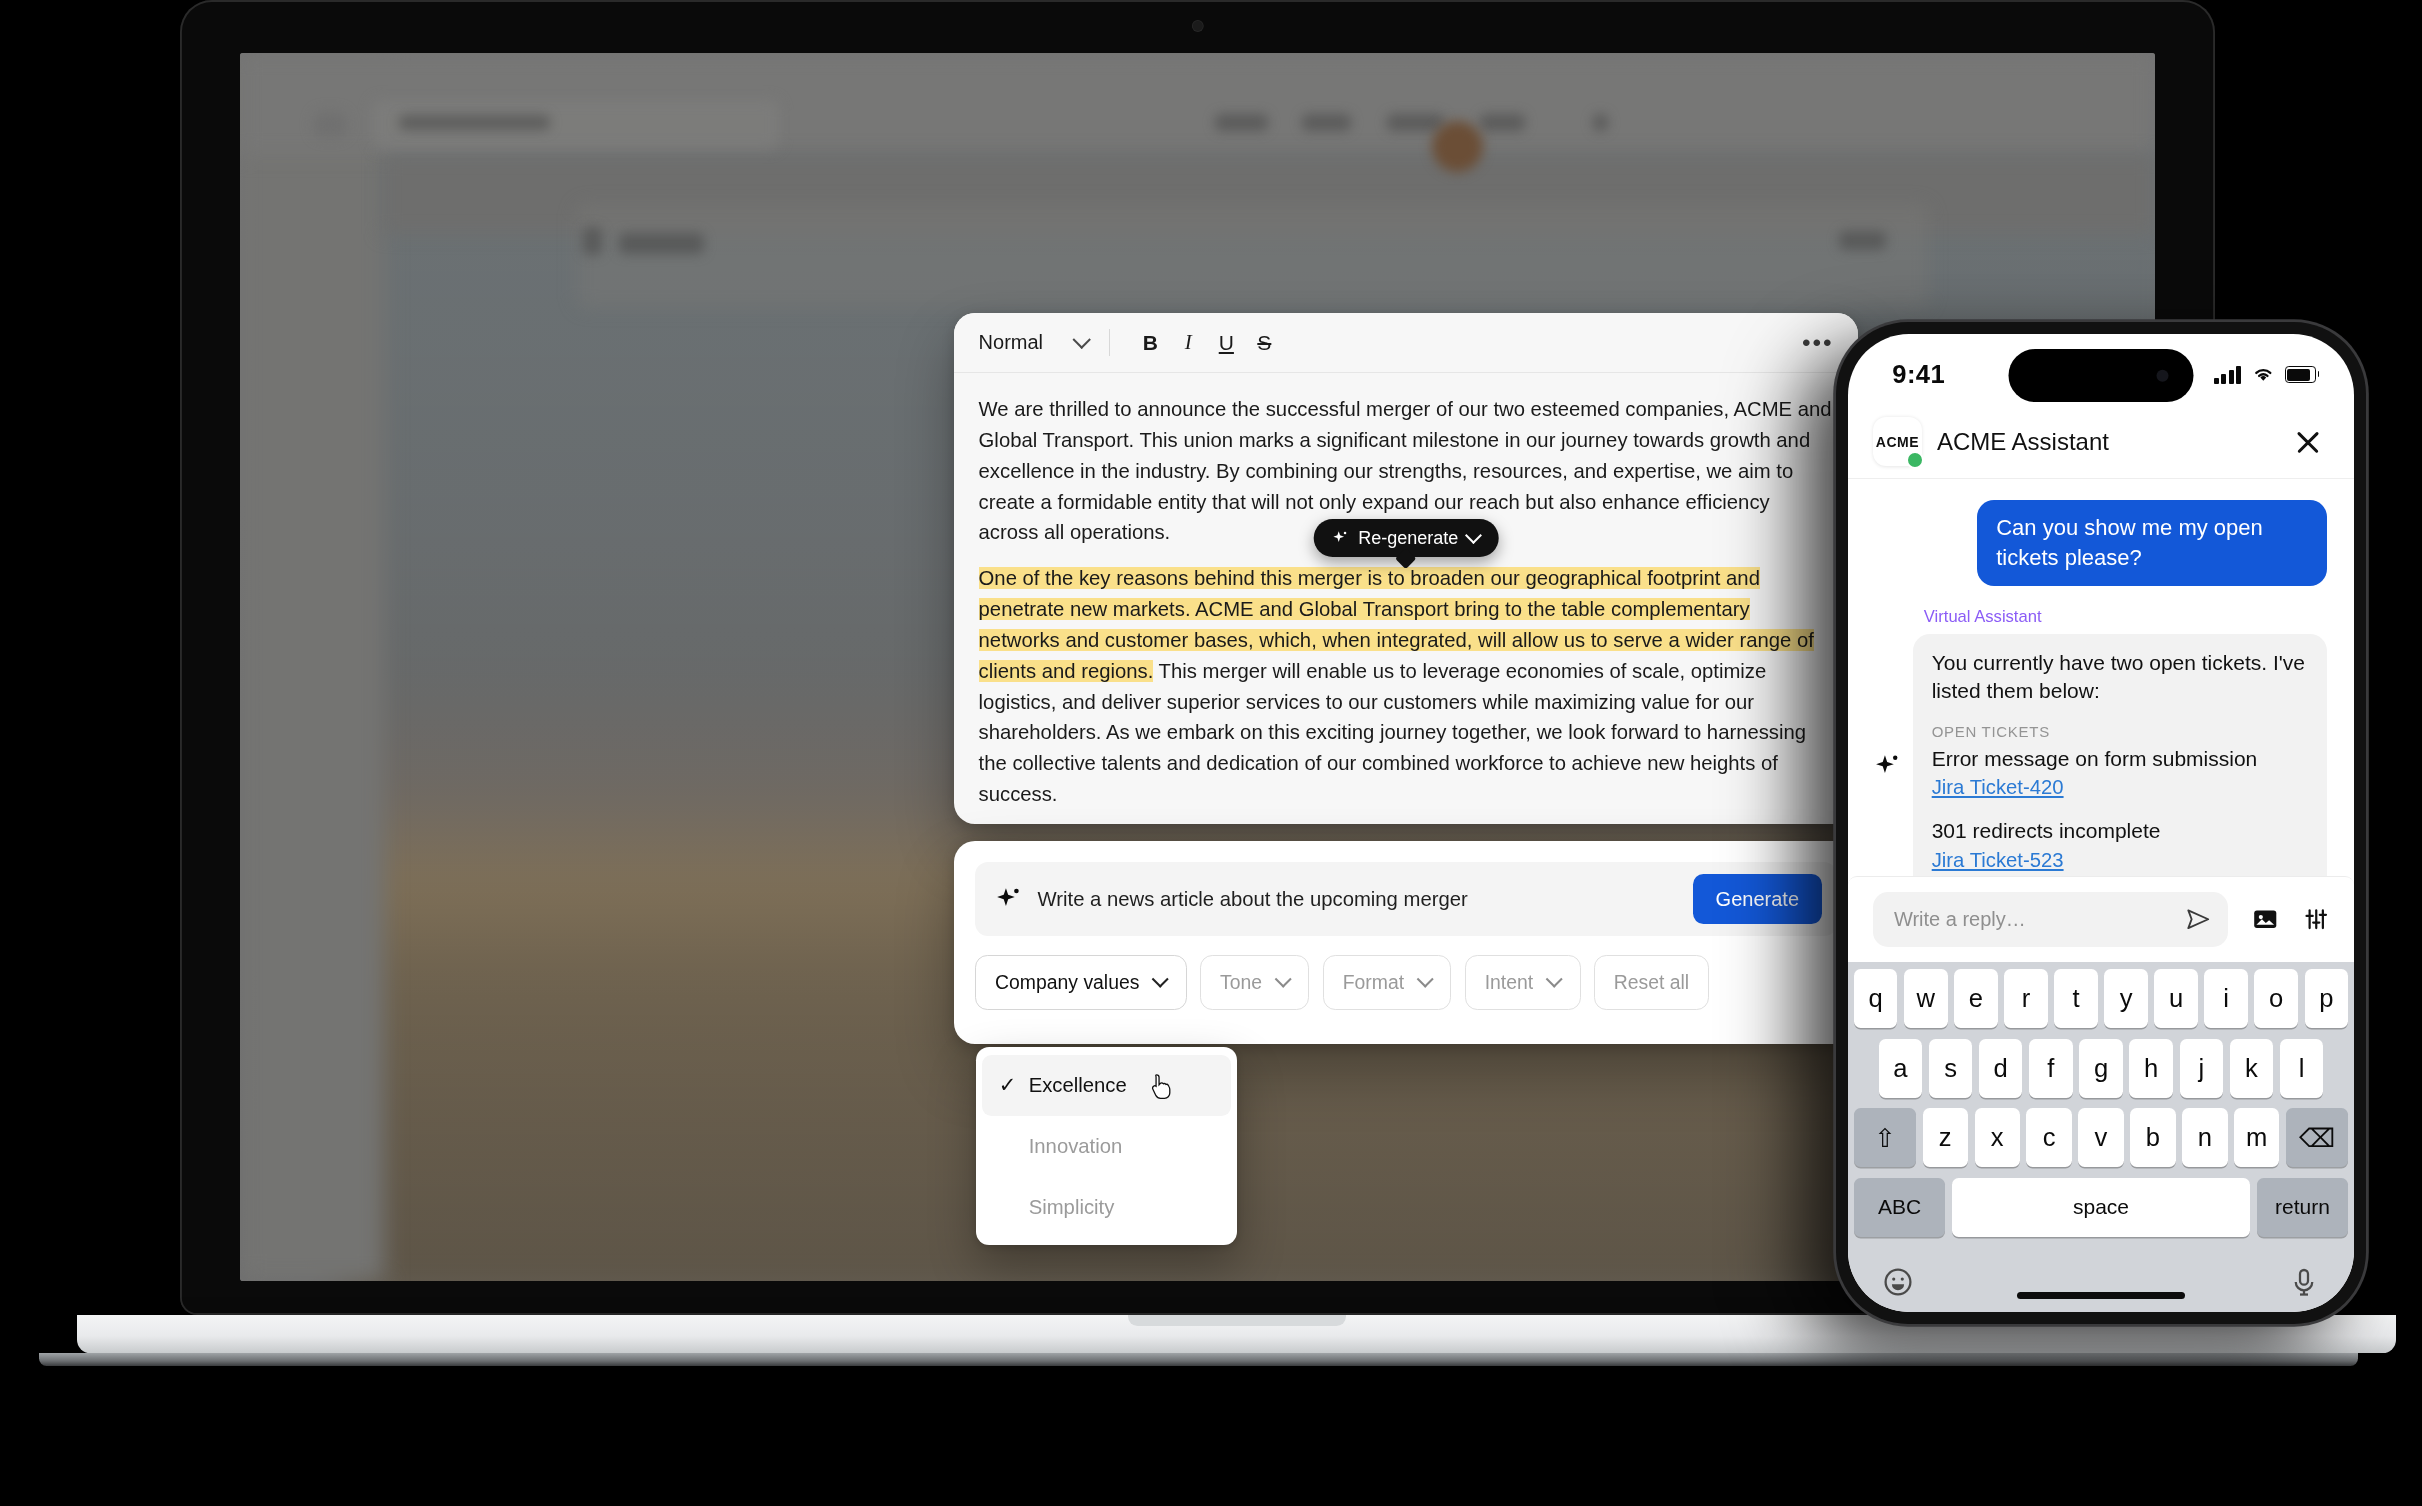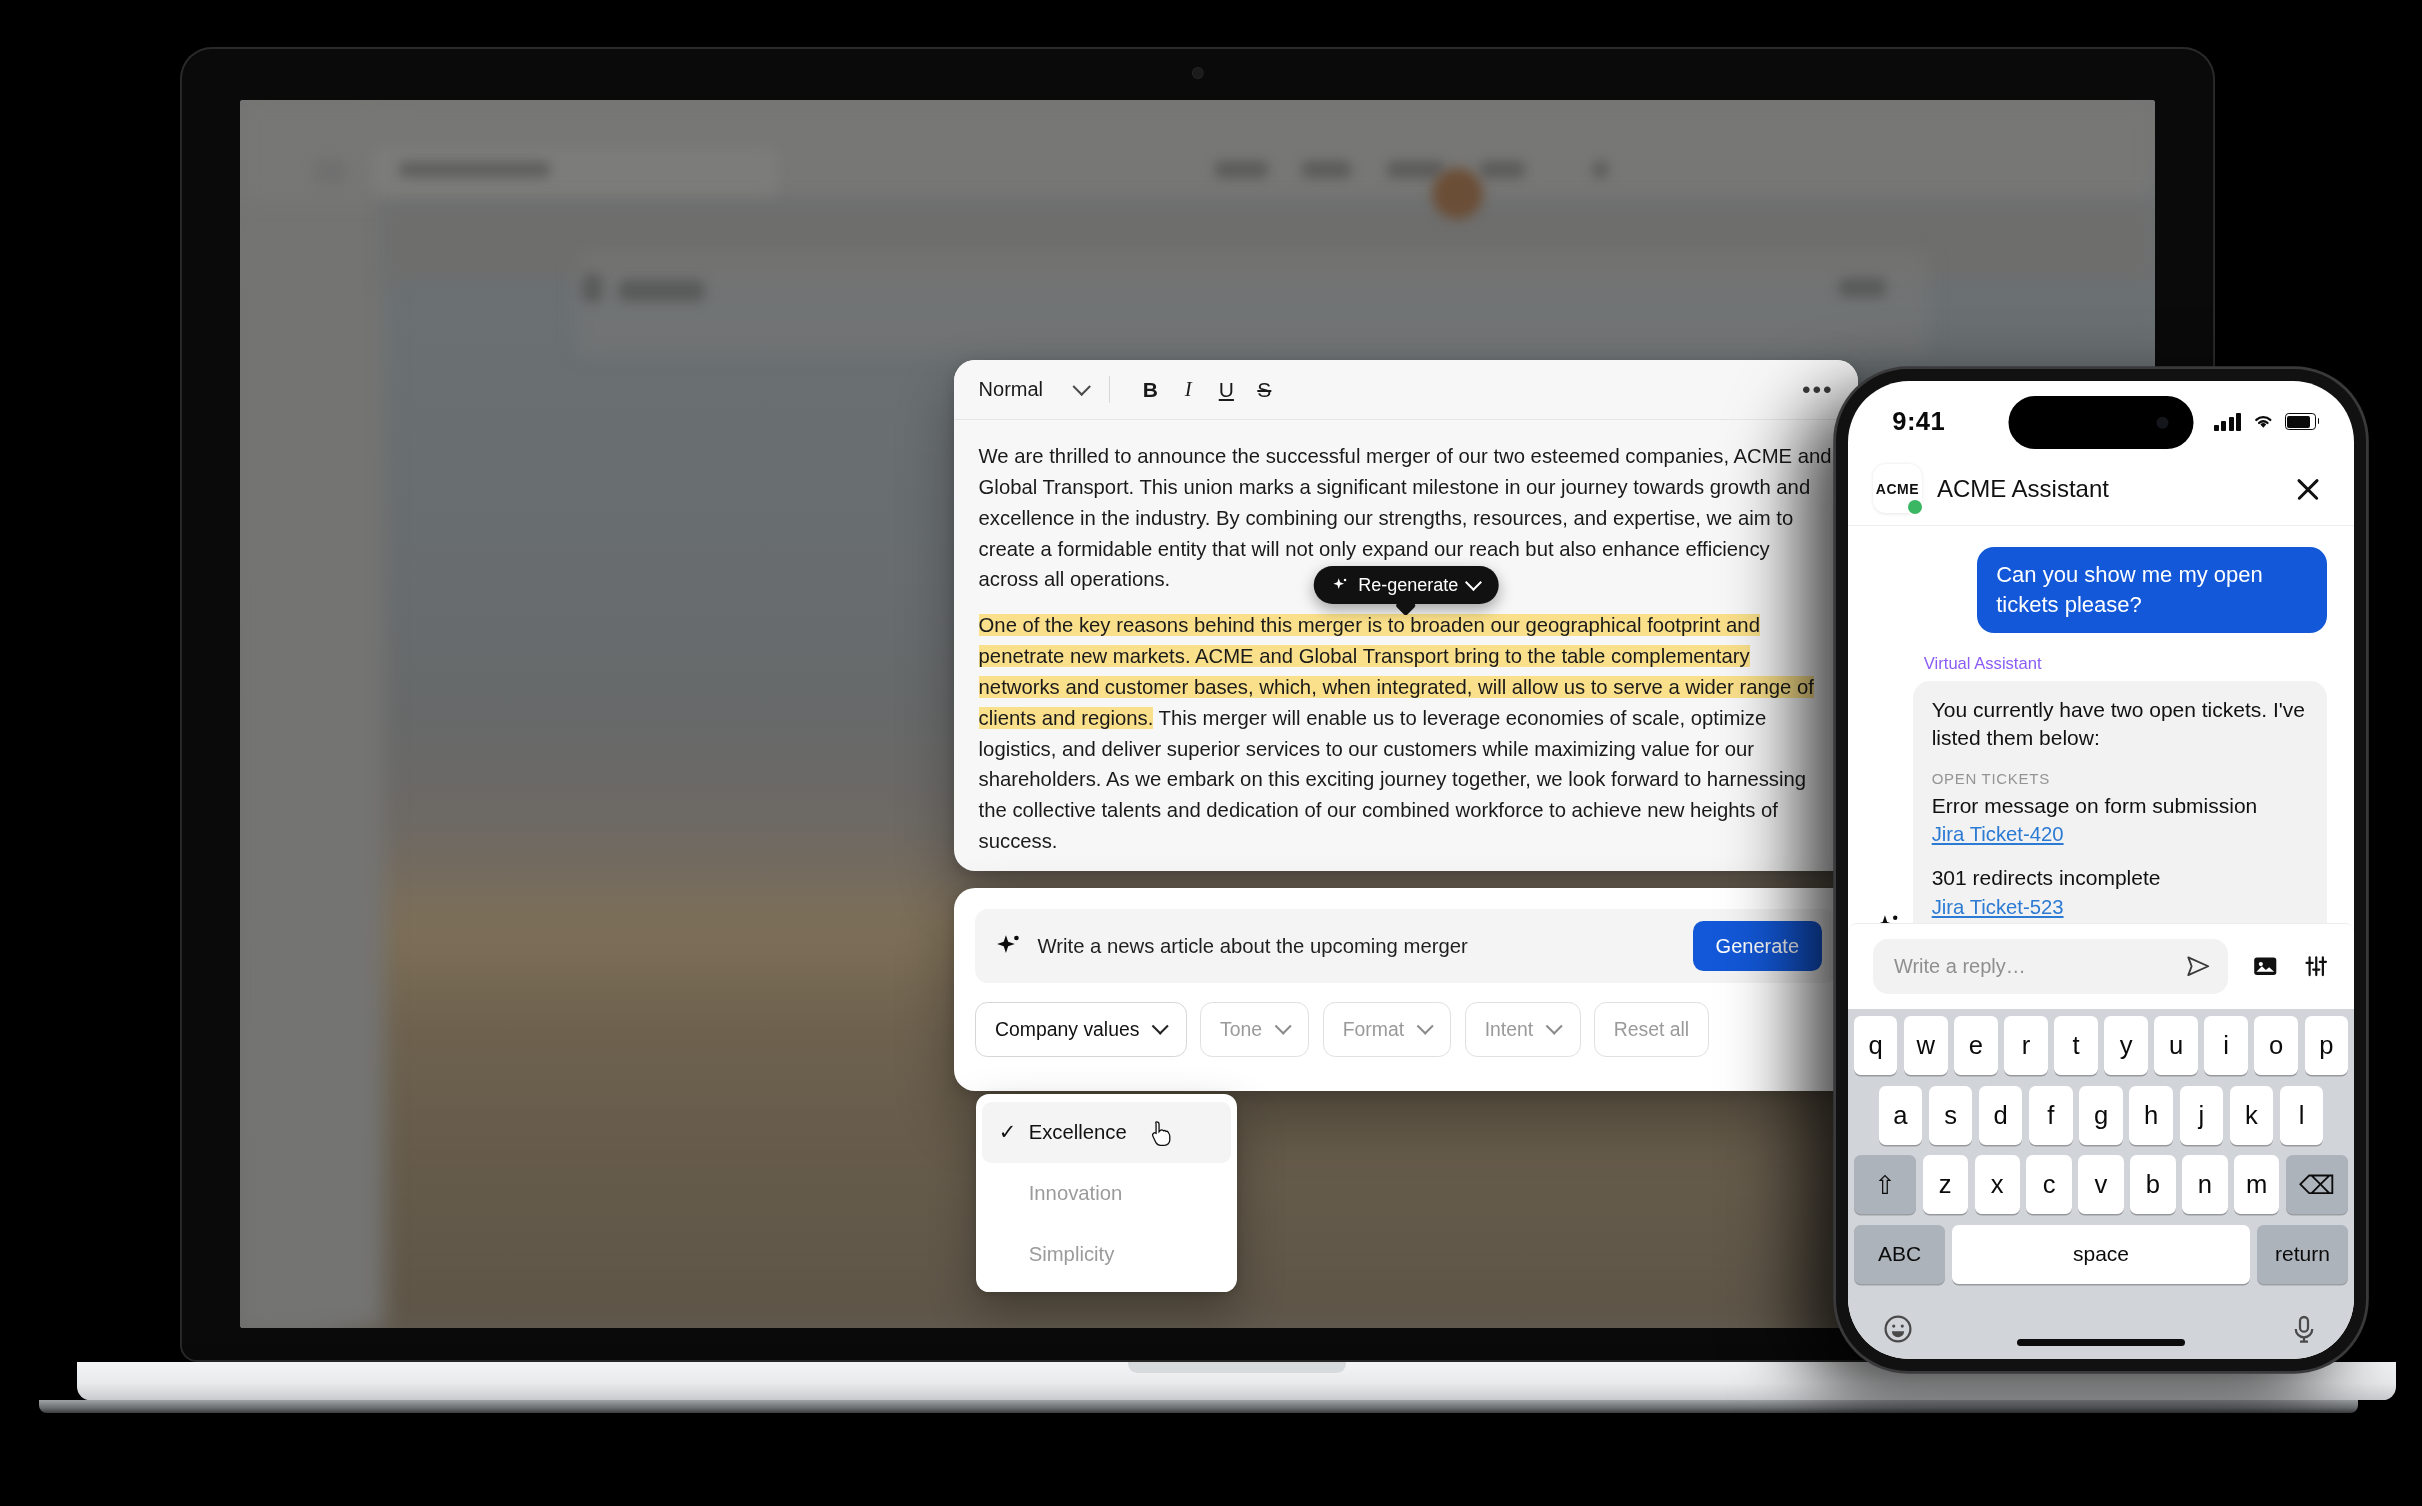--- a/index.html
+++ b/index.html
@@ -3,21 +3,21 @@
 <meta charset="utf-8">
 <title>AI Writing Assistant — Device Mockup</title>
 <style>
   html,body{margin:0;padding:0;}
   body{
     width:2423px;height:1507px;overflow:hidden;
     background:#000;
     font-family:"Liberation Sans", sans-serif;
     position:relative;
   }
-  .stage{position:absolute;inset:0;background:#000;margin-top:47px;}
+  .stage{position:absolute;inset:0;background:#000;}
 
   
   .laptop{position:absolute;left:180px;top:0px;width:2035px;height:1325px;}
   .laptop-body{
     position:absolute;left:0;top:0;width:2035px;height:1315px;
     background:#0a0a0a;
     border-radius:32px 32px 17px 17px;
     box-shadow:0 0 0 1.9px #2a2a2a inset, 0 38px 85px rgba(0,0,0,.8);
   }
   .laptop-bezel-top{
@@ -218,21 +218,21 @@
   .close-x:before,.close-x:after{content:"";position:absolute;left:0;top:13.2px;width:28px;height:2.5px;background:#111;border-radius:1.9px;}
   .close-x:before{transform:rotate(45deg);}
   .close-x:after{transform:rotate(-45deg);}
 
   .chat-body{flex:1 1 auto;padding:21px 26.5px 9.5px 26.5px;overflow:hidden;}
   .bubble-user{
     margin-left:auto;max-width:312px;background:#1358d8;color:#fff;font-size:22px;line-height:1.35;
     border-radius:17px;padding:13.2px 19px;
   }
   .sender-label{font-size:16.6px;color:#8b5cf6;margin:21px 0 7.6px 49px;}
-  .assistant-row{display:flex;align-items:flex-end;gap:11.4px;}
+  .assistant-row{display:flex;align-items:center;gap:11.4px;}
   .assistant-spark{width:26.5px;height:26.5px;flex:0 0 auto;margin-top:5.7px;}
   .bubble-bot{
     background:#f2f2f2;border-radius:17px;padding:15px 19px 17px 19px;max-width:393px;
     font-size:21px;line-height:1.33;color:#111;
   }
   .tickets-label{font-size:15px;letter-spacing:0.7px;color:#949494;margin:17px 0 3.8px 0;}
   .ticket-title{font-size:21px;color:#111;line-height:1.28;}
   .ticket-link{font-size:20.3px;color:#2b7ad4;text-decoration:underline;display:inline-block;margin-top:1.9px;cursor:pointer;}
   .ticket-gap{height:17px;}
   .bubble-bot2{

